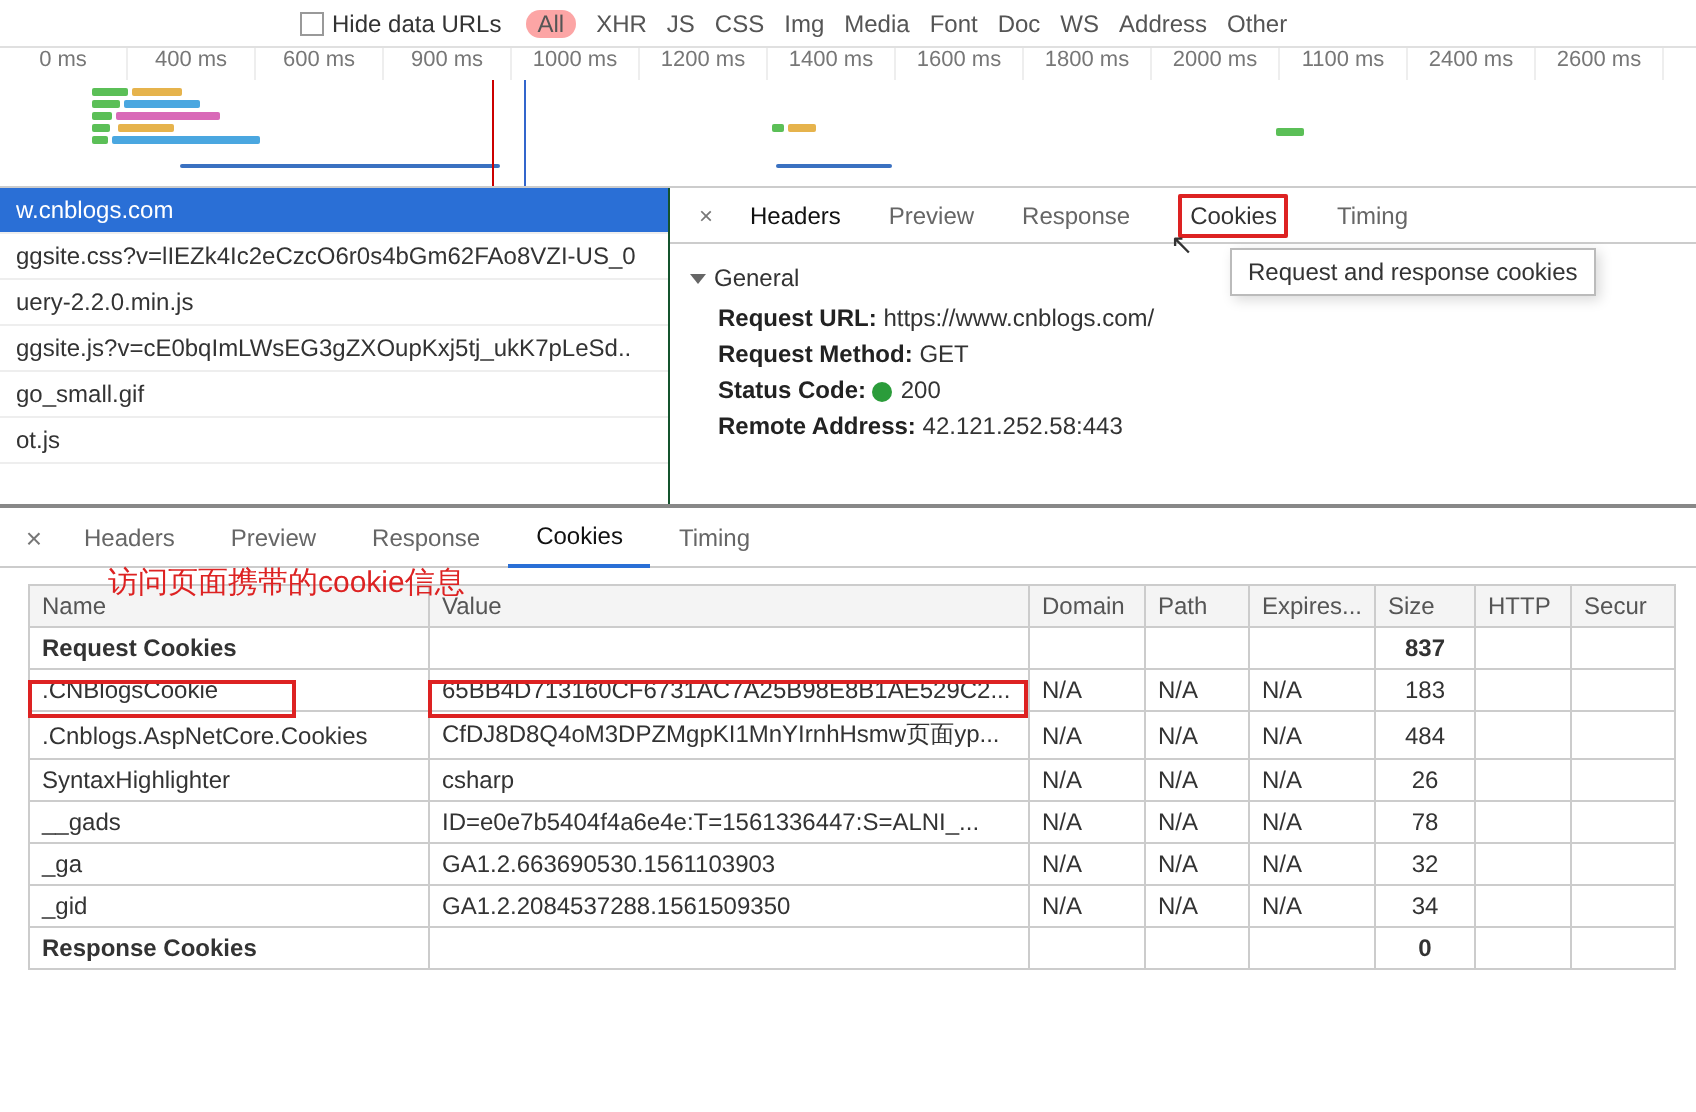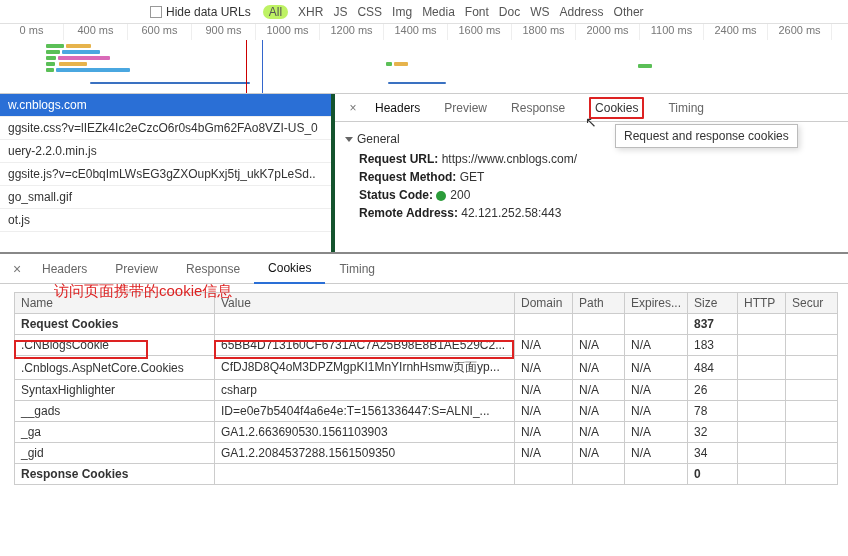--- a/index.html
+++ b/index.html
@@ -1,30 +1,30 @@
 <!DOCTYPE html>
 <html><head>
 <meta charset="utf-8">
 <style>
   *{box-sizing:border-box;margin:0;padding:0;font-family:"Segoe UI",Arial,sans-serif;font-size:12px;color:#333}
   body{background:#fff;width:848px;height:556px;overflow:hidden;position:relative}
   .topbar{height:24px;display:flex;align-items:center;gap:12px;padding:2px 8px 2px 150px;border-bottom:1px solid #e0e0e0}
   .chk{width:12px;height:12px;border:1px solid #999;display:inline-block;vertical-align:middle;margin-right:4px}
   .filters{display:flex;gap:10px;align-items:center}
   .filters span{color:#555;cursor:pointer}
-  .pill{background:#bef264;color:#fff;border-radius:8px;padding:0 6px}
+  .pill{background:#fca5a5;color:#fff;border-radius:8px;padding:0 6px}
   .timeline{height:70px;border-bottom:1px solid #ccc;position:relative}
   .ticks{display:flex;position:absolute;top:0;height:16px;width:100%}
   .ticks span{width:64px;text-align:center;color:#777;border-right:1px solid #eee;font-size:11px}
   .wf{position:absolute;top:18px;left:0;right:0;height:52px}
   .bar{position:absolute;height:4px;border-radius:1px}
   .vline{position:absolute;top:16px;bottom:0;width:1px;background:#c00}
   .bline{position:absolute;top:16px;bottom:0;width:1px;background:#36c}
   .pane1{display:flex;height:160px;border-bottom:2px solid #888}
-  .reqlist{width:335px;border-right:4px solid #14532d;overflow:hidden}
+  .reqlist{width:335px;border-right:1px solid #14532d;overflow:hidden}
   .reqlist .row{padding:4px 8px;border-bottom:1px solid #eee;white-space:nowrap;overflow:hidden;text-overflow:ellipsis}
   .reqlist .row.sel{background:#2a6fd6;color:#fff}
   .detail{flex:1;position:relative}
   .tabs{display:flex;align-items:center;height:28px;border-bottom:1px solid #ccc;padding-left:8px;gap:0}
   .tabs .close{width:20px;text-align:center;color:#777;cursor:pointer}
   .tabs .tab{padding:6px 12px;color:#666;cursor:pointer}
   .tabs .tab.active{color:#111}
   .redbox{border:2px solid #d22;padding:2px 4px;border-radius:1px}
   .tooltip{position:absolute;background:#fff;border:1px solid #bbb;padding:4px 8px;box-shadow:2px 2px 6px rgba(0,0,0,.15);font-size:12px;color:#333;z-index:5}
   .section{padding:6px 10px}
@@ -39,21 +39,21 @@
   .tabs2 .tab.active{color:#111;border-bottom:2px solid #2a6fd6}
   .tablewrap{padding:8px 10px 0 14px;position:relative}
   table{width:100%;border-collapse:collapse;border:1px solid #ccc}
   th,td{border:1px solid #ccc;padding:3px 6px;text-align:left;font-size:12px;white-space:nowrap;overflow:hidden;text-overflow:ellipsis}
   th{background:#f4f4f4;font-weight:normal;color:#555}
   .colName{max-width:190px}
   .colVal{max-width:280px}
   .bold{font-weight:bold}
   .red-annot{position:absolute;color:#d22;font-size:15px;font-weight:500;font-family:"Microsoft YaHei",sans-serif;z-index:10;pointer-events:none}
   .rbox{position:absolute;border:2px solid #d22;z-index:9;pointer-events:none}
-  .num{text-align:left}
+  .num{text-align:center}
   .cursor{position:absolute;font-size:14px;z-index:6;pointer-events:none}
   .tri{display:inline-block;width:0;height:0;border-left:4px solid transparent;border-right:4px solid transparent;border-top:5px solid #666;vertical-align:middle;margin-right:4px}
 </style>
 </head>
 <body>
 
 <div class="topbar">
   <label><span class="chk"></span><span>Hide data URLs</span></label>
   <div class="filters">
     <span class="pill">All</span>

